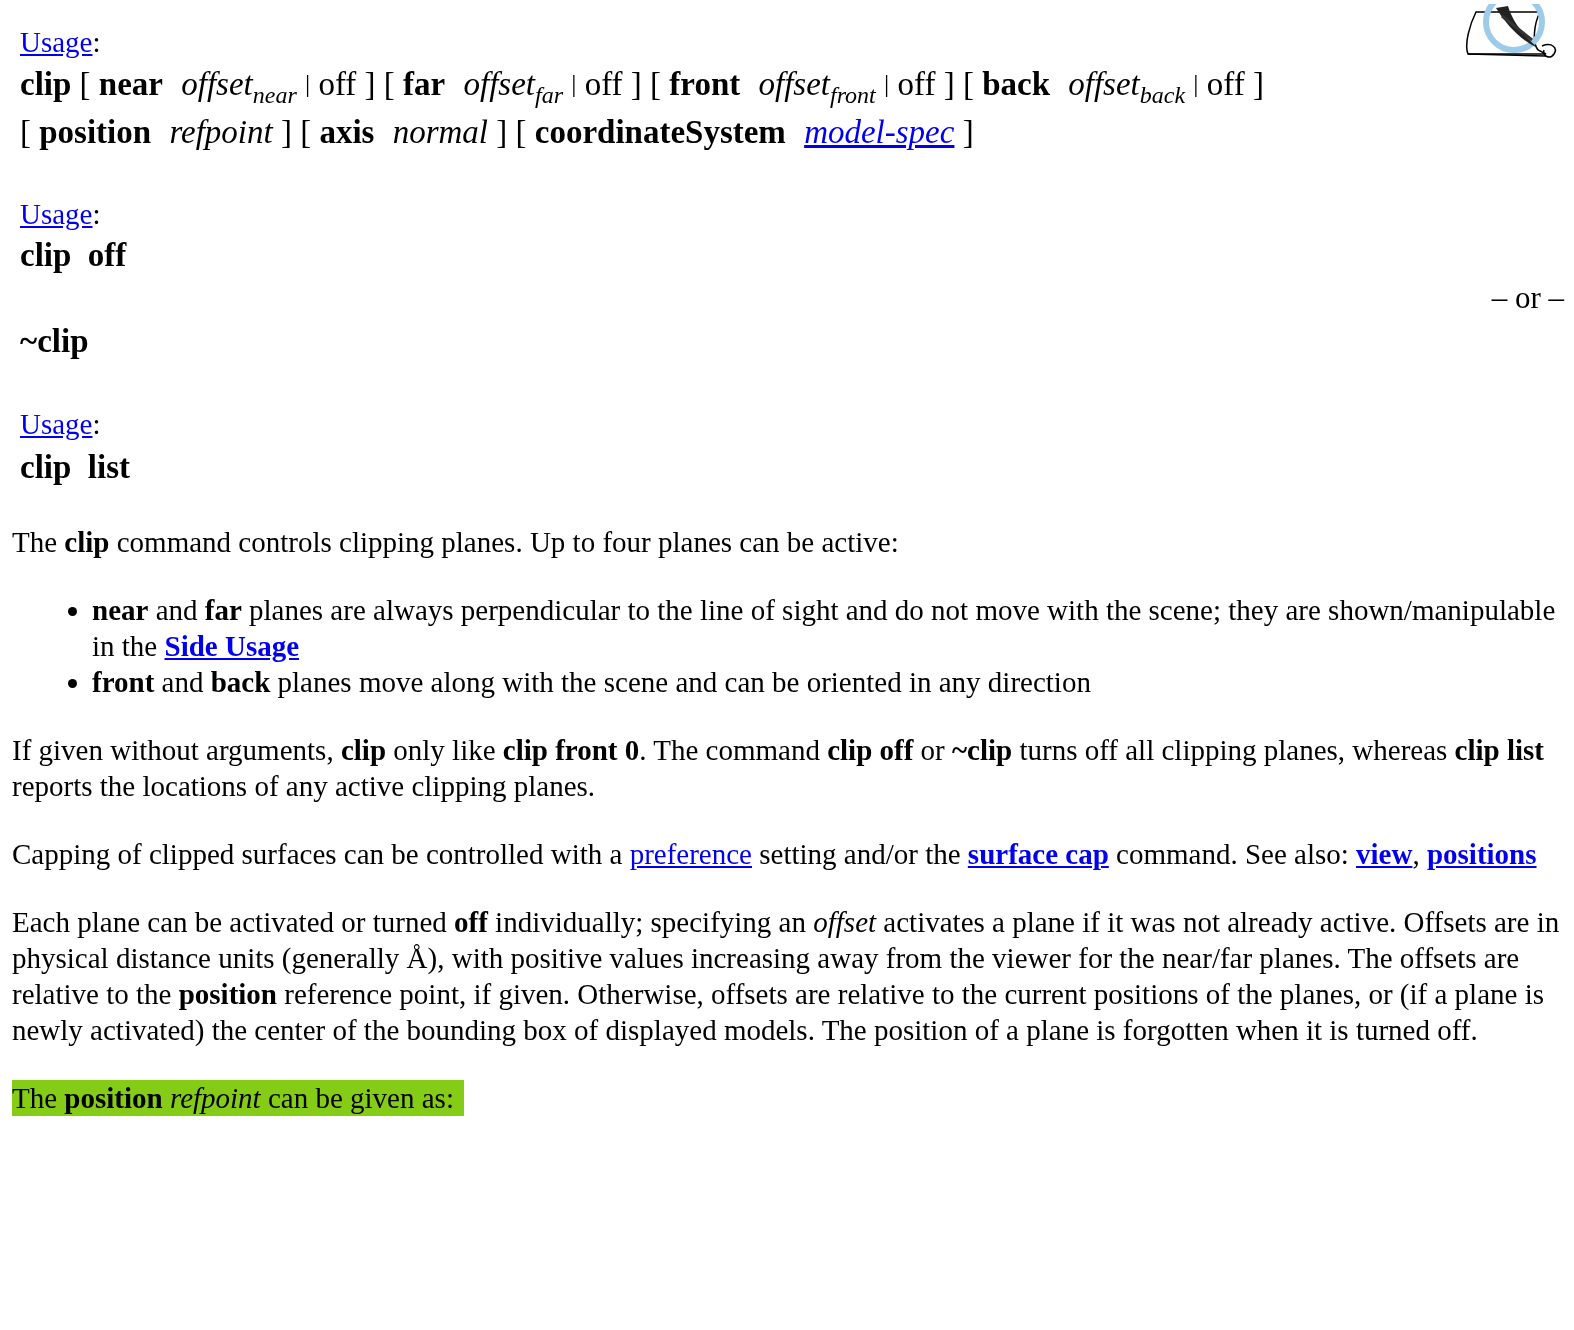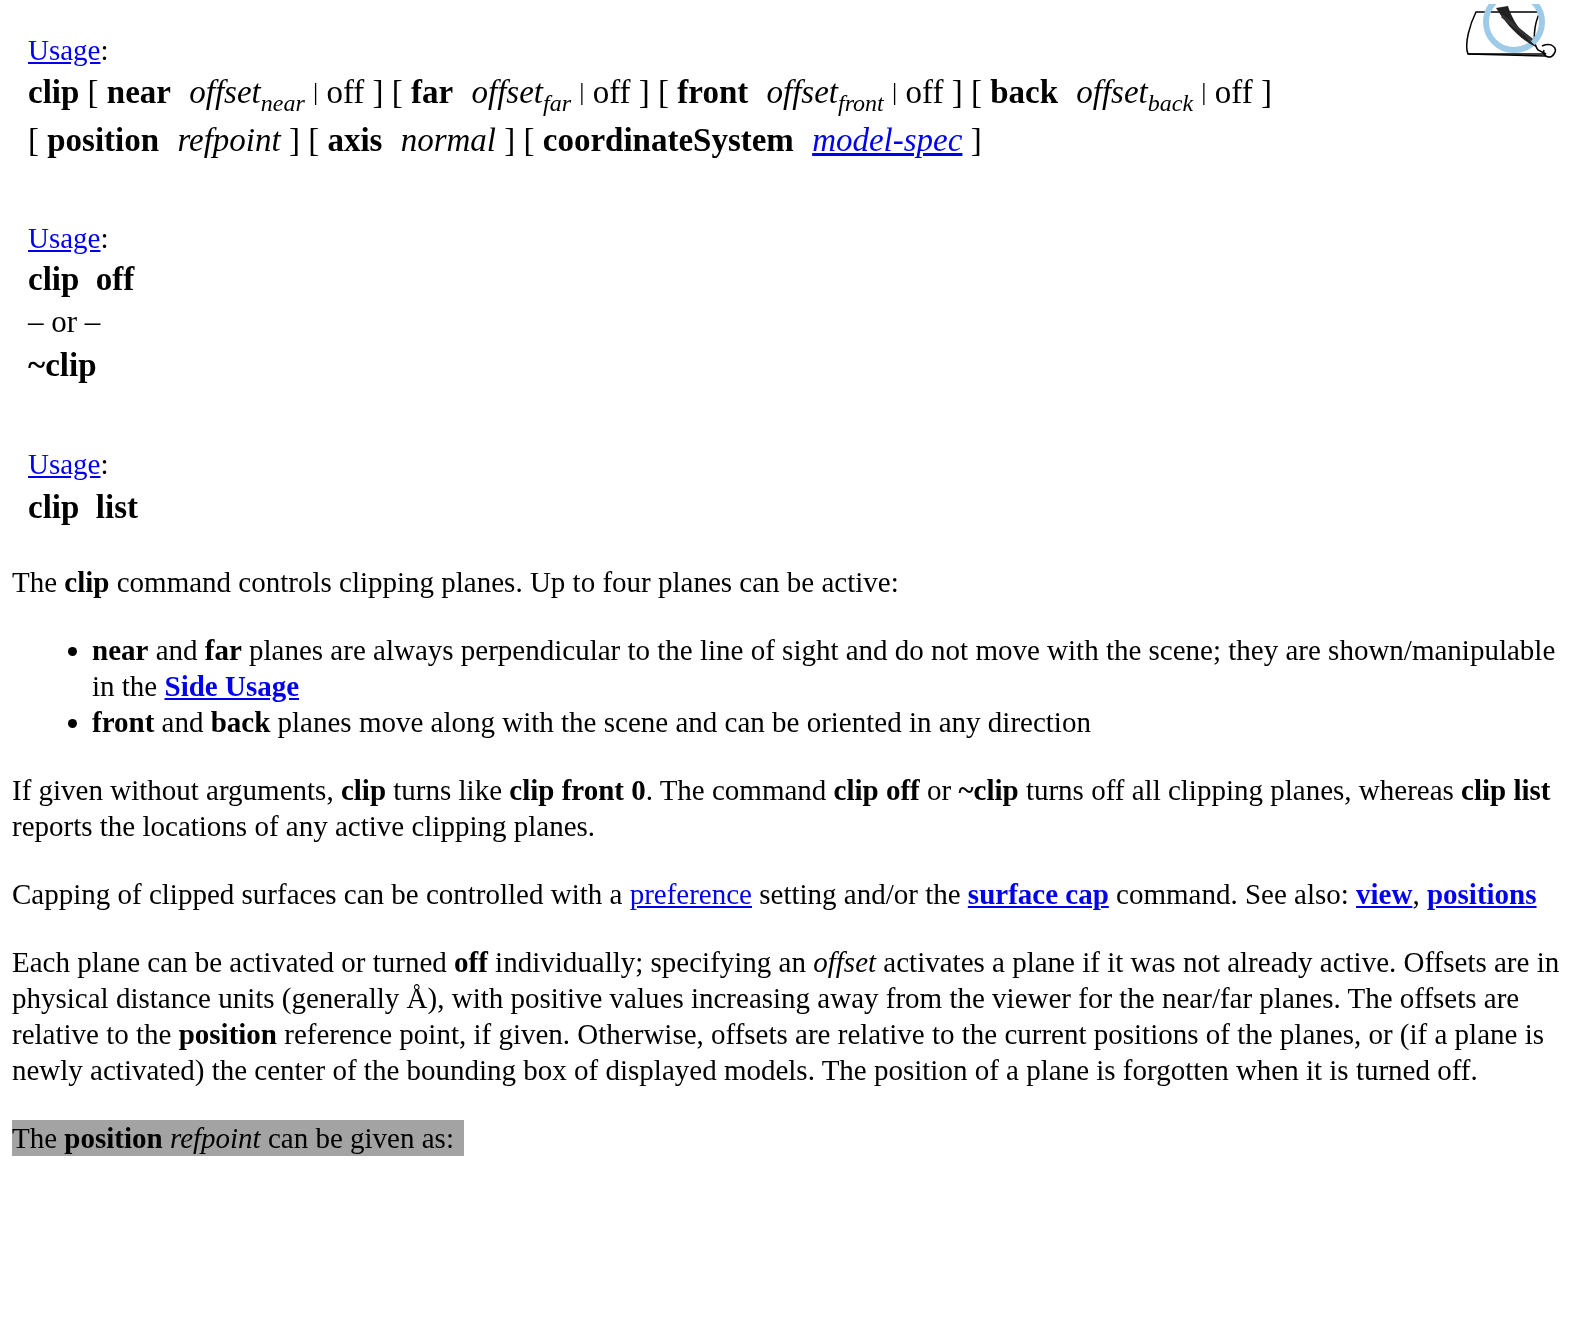--- a/index.html
+++ b/index.html
@@ -28,21 +28,21 @@
       text-decoration: underline;
     }
     .logo {
       position: absolute;
       left: 1450px;
       top: -12px;
       width: 100px;
       height: 56px;
     }
     .usage-block {
-      margin: 16px;
+      margin: 8px;
     }
     .usage-line {
       display: block;
       height: 36px;
     }
     .syn {
       display: block;
       font-size: 33px;
       line-height: 48px;
       white-space: nowrap;
@@ -56,36 +56,37 @@
     }
     .sep {
       font-size: 26px;
       vertical-align: 3px;
     }
     .gap { display: inline-block; width: 10px; }
     .or-line {
       display: block;
       font-size: 31px;
       line-height: 40px;
+      text-align: right;
     }
     p {
       margin: 0;
     }
     .para { margin-top: 32px; }
     ul {
       margin: 32px 0 0 0;
       padding-left: 80px;
     }
     ul li {
       margin: 0;
       padding: 0;
     }
     .hl-block {
       display: inline-block;
-      background: #a3a3a3;
+      background: #84cc16;
       padding-right: 10px;
     }
   </style>
 </head>
 <body>
 
 <div class="page">
 
   <svg class="logo" viewBox="0 0 100 56">
     <path d="M6 50 C2 40, 8 20, 14 8 L78 8 C72 20, 70 38, 76 46 L84 50 Z" fill="#ffffff" stroke="#000" stroke-width="1.5"></path>
@@ -118,21 +119,21 @@
     <span class="syn" style="line-height:50px"><b style="white-space:pre">clip  list</b></span>
   </div>
 
   <p class="para" style=""><span>The </span><b>clip</b><span> command controls clipping planes. Up to four planes can be active:</span></p>
 
   <ul>
     <li><b>near</b><span> and </span><b>far</b><span> planes are always perpendicular to the line of sight and do not move with the scene; they are shown/manipulable in the </span><a href="#"><b>Side Usage</b></a></li>
     <li><b>front</b><span> and </span><b>back</b><span> planes move along with the scene and can be oriented in any direction</span></li>
   </ul>
 
-  <p class="para"><span>If given without arguments, </span><b>clip</b><span> turns like </span><b>clip front 0</b><span>. The command </span><b>clip off</b><span> or </span><b>~clip</b><span> turns off all clipping planes, whereas </span><b>clip list</b><span> reports the locations of any active clipping planes.</span></p>
+  <p class="para"><span>If given without arguments, </span><b>clip</b><span> only like </span><b>clip front 0</b><span>. The command </span><b>clip off</b><span> or </span><b>~clip</b><span> turns off all clipping planes, whereas </span><b>clip list</b><span> reports the locations of any active clipping planes.</span></p>
 
   <p class="para"><span>Capping of clipped surfaces can be controlled with a </span><a href="#">preference</a><span> setting and/or the </span><a href="#"><b>surface cap</b></a><span> command. See also: </span><a href="#"><b>view</b></a><span>, </span><a href="#"><b>positions</b></a></p>
 
   <p class="para"><span>Each plane can be activated or turned </span><b>off</b><span> individually; specifying an </span><i>offset</i><span> activates a plane if it was not already active. Offsets are in physical distance units (generally Å), with positive values increasing away from the viewer for the near/far planes. The offsets are relative to the </span><b>position</b><span> reference point, if given. Otherwise, offsets are relative to the current positions of the planes, or (if a plane is newly activated) the center of the bounding box of displayed models. The position of a plane is forgotten when it is turned off.</span></p>
 
   <p class="para"><span class="hl-block"><span>The </span><b>position</b><span> </span><i>refpoint</i><span> can be given as:</span></span></p>
 
 
 </div>
 

